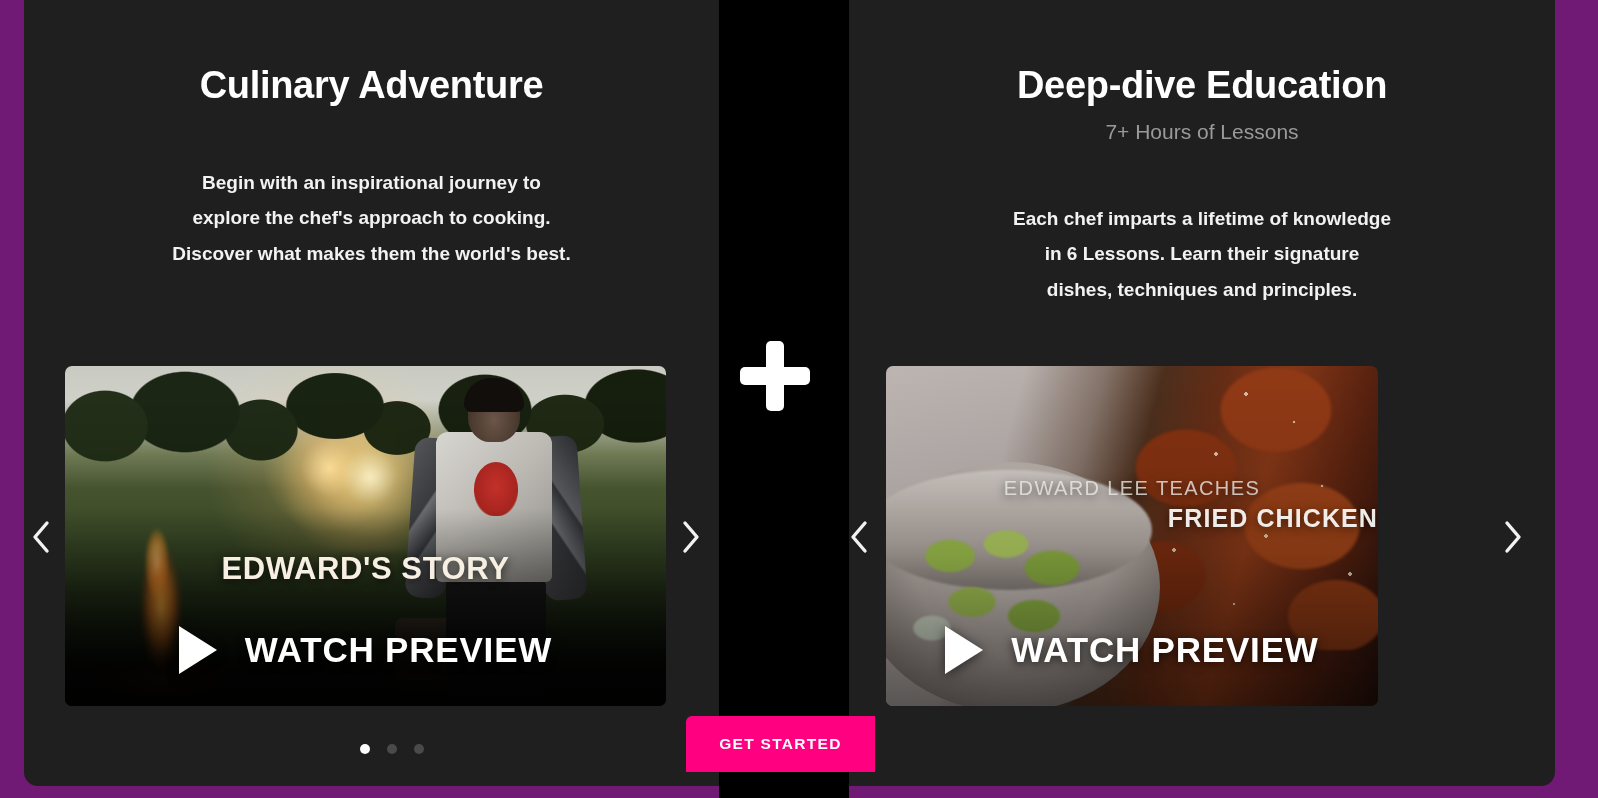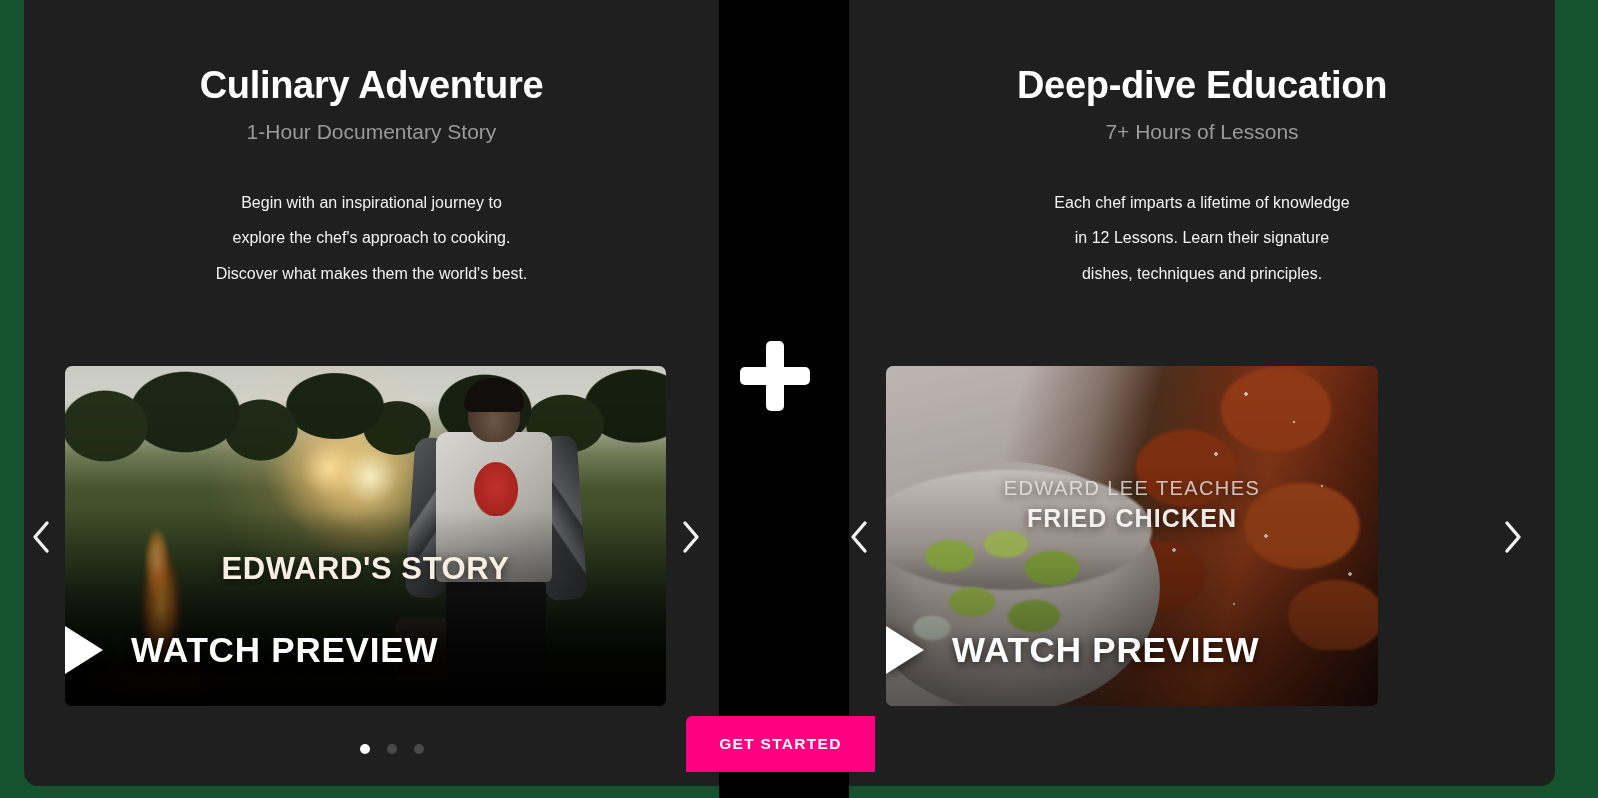--- a/index.html
+++ b/index.html
@@ -13,21 +13,21 @@
   body {
     font-family: "Liberation Sans", sans-serif;
     -webkit-font-smoothing: antialiased;
   }
 
   
   #stage {
     position: relative;
     width: 1598px;
     height: 798px;
-    background: #14532d;
+    background: #701a75;
   }
 
   .panel {
     position: absolute;
     top: 0;
     background: #1f1f1f;
     height: 786px;
   }
   .panel.left  { left: 24px;  width: 695px; border-bottom-left-radius: 14px; }
   .panel.right { left: 849px; width: 706px; border-bottom-right-radius: 14px; }
@@ -69,25 +69,25 @@
   }
   .col-subtitle {
     font-size: 21px;
     font-weight: 400;
     color: #9a9a9a;
     margin: 0;
     padding-top: 11px;
     line-height: 1.2;
   }
   .col-body {
-    font-size: 16px;
-    font-weight: 400;
+    font-size: 19px;
+    font-weight: 700;
     color: #f2f2f2;
     line-height: 35.5px;
-    margin: 0;
+    margin: 16px;
     padding-top: 41px;
     white-space: pre-line;
   }
 
   
   .video-card {
     position: absolute;
     border-radius: 7px;
     overflow: hidden;
     cursor: pointer;
@@ -327,35 +327,37 @@
     letter-spacing: 1.4px;
     color: rgba(238,236,232,0.78);
     line-height: 1.4;
   }
   .teach-line2 {
     font-size: 25px;
     font-weight: 700;
     letter-spacing: 1.1px;
     color: rgba(250,249,246,0.94);
     line-height: 1.35;
+    text-align: right;
   }
   .teach-line3 {
     font-size: 20px;
     font-weight: 400;
     letter-spacing: 0.9px;
     color: rgba(234,231,226,0.74);
     line-height: 1.4;
   }
 
   .watch-row {
     position: absolute;
     left: 0; right: 0;
     bottom: 32px;
     display: flex;
     align-items: center;
+    justify-content: center;
     gap: 28px;
     pointer-events: none;
   }
   .play-triangle {
     width: 0; height: 0;
     border-top: 24px solid transparent;
     border-bottom: 24px solid transparent;
     border-left: 38px solid #ffffff;
     filter: drop-shadow(0 2px 6px rgba(0,0,0,0.6));
   }
@@ -444,21 +446,20 @@
 
 <div id="stage">
 
   <div class="panel left"></div>
   <div class="panel right"></div>
   <div class="center-strip"></div>
 
   <div class="col left">
     <div class="col-inner">
       <h1 class="col-title">Culinary Adventure</h1>
-      <p class="col-subtitle">1-Hour Documentary Story</p>
       <p class="col-body">Begin with an inspirational journey to
 explore the chef's approach to cooking.
 Discover what makes them the world's best.</p>
     </div>
 
     <div class="video-card left-card">
       <div class="photo-forest">
         <div class="sunglow"></div>
         <div class="trees"></div>
         <div class="stump"></div>
@@ -489,21 +490,21 @@
       <span class="dot"></span>
       <span class="dot"></span>
     </div>
   </div>
 
   <div class="col right">
     <div class="col-inner">
       <h1 class="col-title">Deep-dive Education</h1>
       <p class="col-subtitle">7+ Hours of Lessons</p>
       <p class="col-body">Each chef imparts a lifetime of knowledge
-in 12 Lessons. Learn their signature
+in 6 Lessons. Learn their signature
 dishes, techniques and principles.</p>
     </div>
 
     <div class="video-card right-card">
       <div class="photo-chicken">
         <div class="chicken"></div>
         <div class="sesame"></div>
         <div class="bowl"></div>
         <div class="bowl-rim"></div>
         <div class="slaw"></div>

